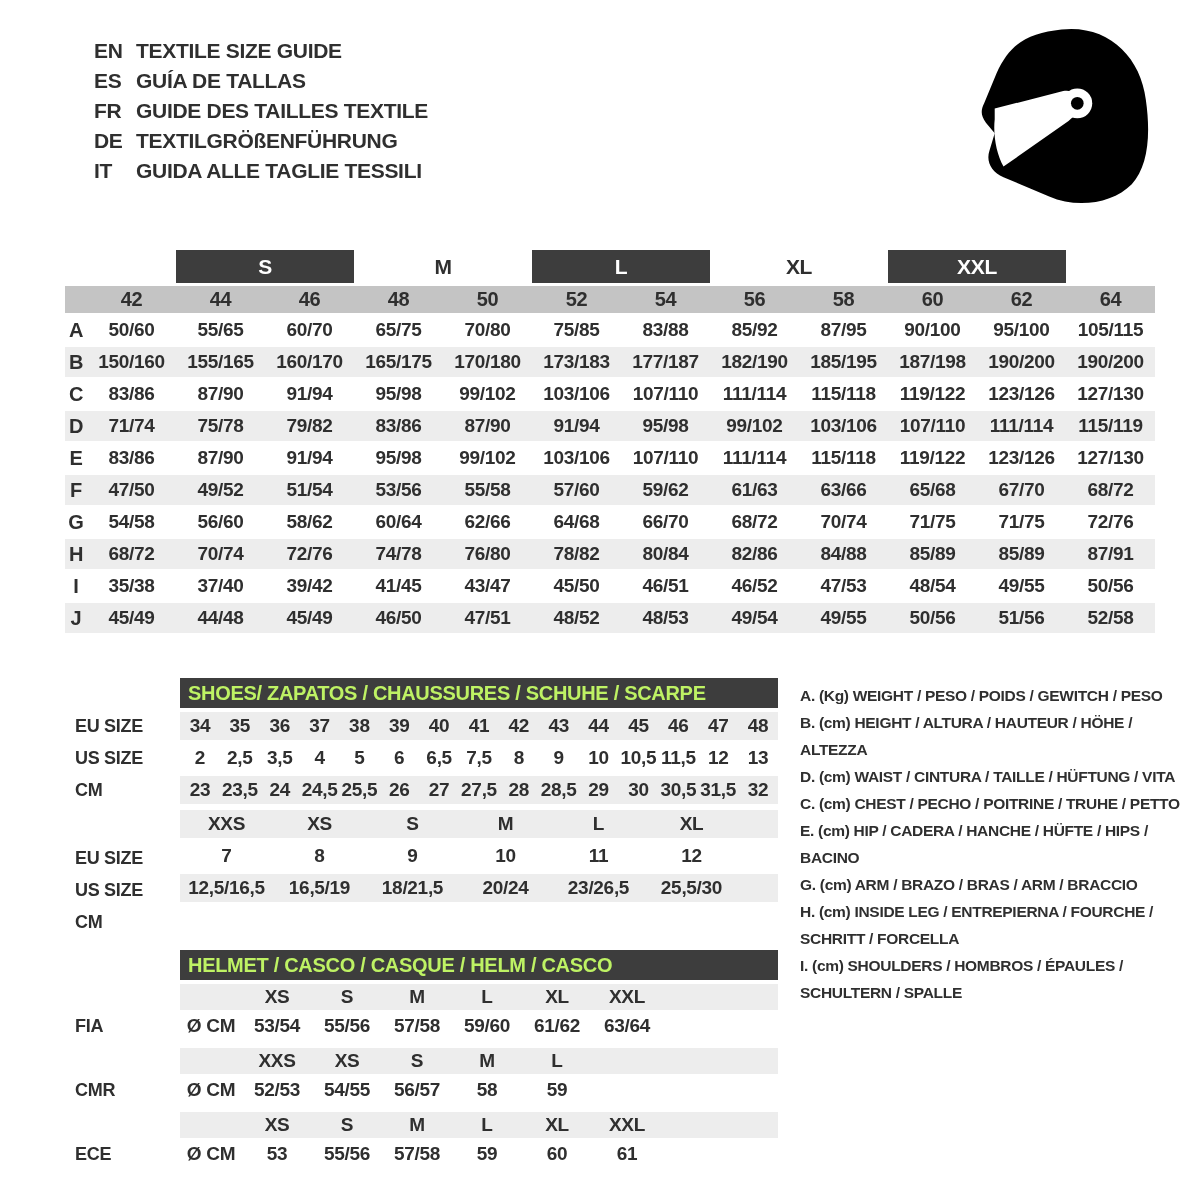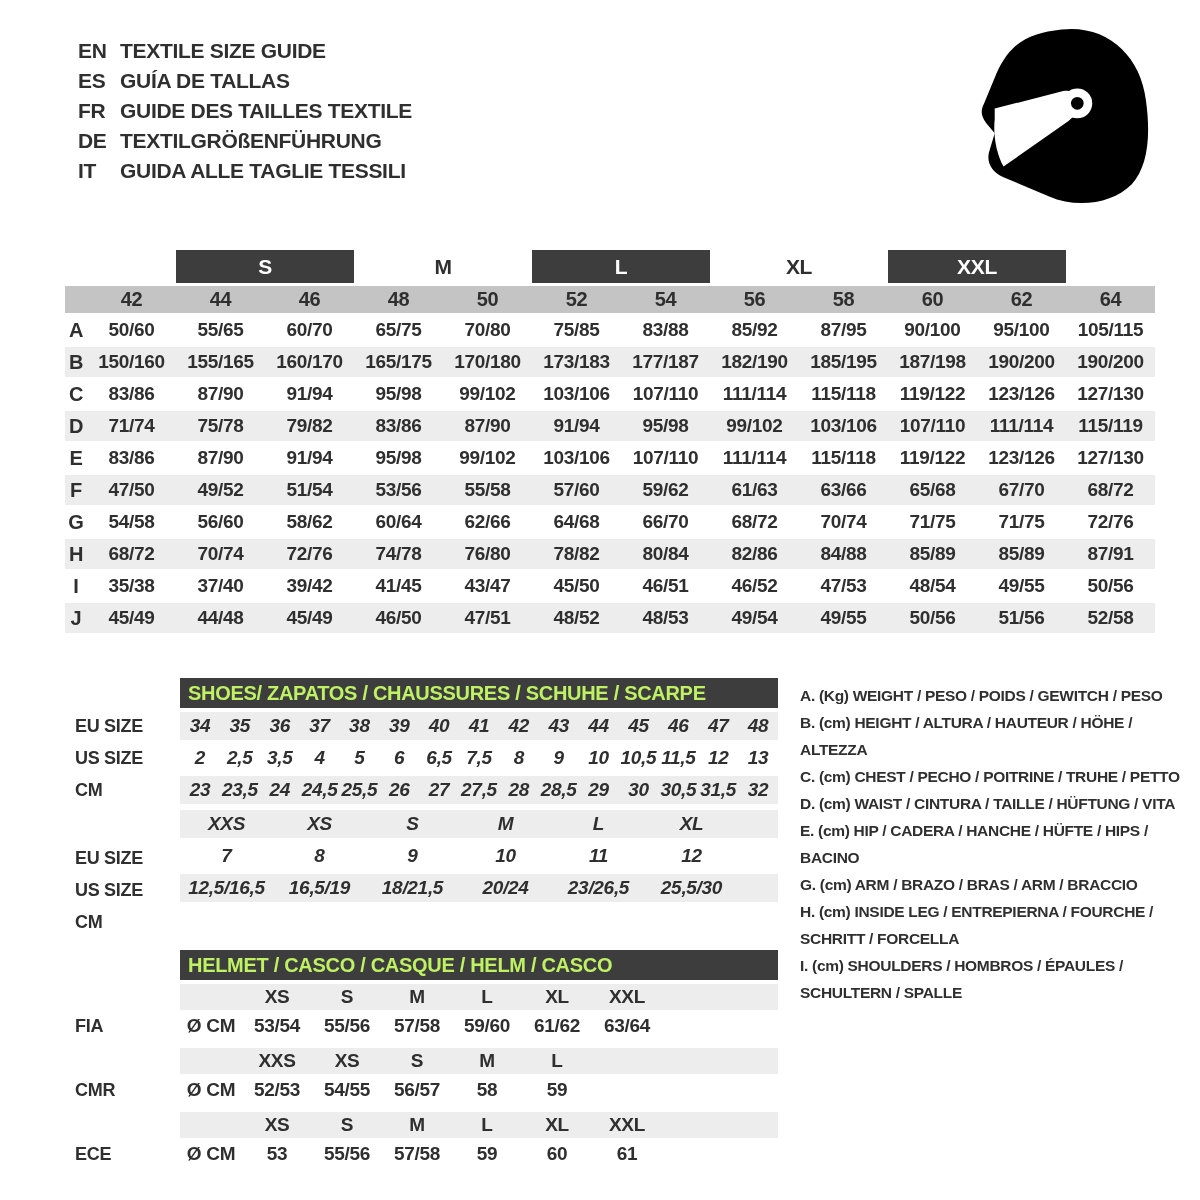--- a/index.html
+++ b/index.html
@@ -1,20 +1,20 @@
 <!DOCTYPE html>
 <html><head>
 <meta charset="utf-8">
 <style>
   html,body{margin:0;padding:0;background:#ffffff;}
   .page{position:relative;width:1200px;height:1200px;background:#ffffff;overflow:hidden;
         font-family:"Liberation Sans","DejaVu Sans",sans-serif;font-weight:700;color:#2f2f2f;
         font-stretch:condensed;letter-spacing:-0.3px;}
   
-  .langs{position:absolute;left:78px;top:36px;}
+  .langs{position:absolute;left:94px;top:36px;}
   .lang-row{display:flex;height:30px;line-height:30px;font-size:21px;}
   .lang-row .code{width:42px;}
   
   .helmet-icon{position:absolute;left:977px;top:26px;}
   
   .textile{position:absolute;left:65px;top:250px;width:1090px;}
   .cols{display:grid;grid-template-columns:22px repeat(12,1fr);}
   .ghead{height:33px;}
   .gcell{height:33px;line-height:33px;text-align:center;font-size:21px;}
   .gcell.boxed{background:#3d3d3d;color:#ffffff;}
@@ -27,21 +27,21 @@
   
   .section{position:absolute;display:flex;}
   .sec-shoes{left:65px;top:678px;}
   .sec-gloves{left:65px;top:810px;}
   .sec-helmet{left:65px;top:950px;}
   .lblcol{width:115px;box-sizing:border-box;padding-top:34px;}
   .lbl{height:28px;line-height:28px;margin-bottom:4px;font-size:18px;padding-left:10px;}
   .content{width:598px;}
   .bar{height:30px;line-height:30px;background:#3d3d3d;color:#bef264;font-size:20px;
        padding-left:8px;margin-bottom:4px;box-sizing:border-box;}
-  .srow{height:28px;line-height:28px;margin-bottom:4px;font-size:19px;font-style:italic;}
+  .srow{height:28px;line-height:28px;margin-bottom:4px;font-size:19px;}
   .srow.gray{background:#ededed;}
   .shoe-cols{display:grid;grid-template-columns:repeat(15,1fr);}
   .glove-cols{display:grid;grid-template-columns:repeat(6,93px) 1fr;}
   .helm-cols{display:grid;grid-template-columns:62px repeat(6,70px) 1fr;}
   .scell{text-align:center;}
   
   .hlblcol{width:115px;box-sizing:border-box;padding-top:62px;}
   .hlbl{height:28px;line-height:28px;margin-bottom:36px;font-size:18px;padding-left:10px;}
   .hsize{height:26px;line-height:26px;background:#ededed;margin-bottom:2px;font-size:19px;}
   .hval{height:28px;line-height:28px;margin-bottom:8px;font-size:19px;}
@@ -422,22 +422,22 @@
             <div class="scell">60</div>
             <div class="scell">61</div>
           </div>
         </div>
     </div>
   </div>
 
   <div class="legend" id="legend">
       <div class="legend-line">A. (Kg) WEIGHT / PESO / POIDS / GEWITCH / PESO</div>
       <div class="legend-line">B. (cm) HEIGHT / ALTURA / HAUTEUR / HÖHE / ALTEZZA</div>
+      <div class="legend-line">D. (cm) WAIST / CINTURA / TAILLE / HÜFTUNG / VITA</div>
       <div class="legend-line">C. (cm) CHEST / PECHO / POITRINE / TRUHE / PETTO</div>
-      <div class="legend-line">D. (cm) WAIST / CINTURA / TAILLE / HÜFTUNG / VITA</div>
       <div class="legend-line">E. (cm) HIP / CADERA / HANCHE / HÜFTE / HIPS /  BACINO</div>
       <div class="legend-line">G. (cm) ARM  / BRAZO / BRAS / ARM / BRACCIO</div>
       <div class="legend-line">H. (cm) INSIDE LEG / ENTREPIERNA / FOURCHE /
 SCHRITT / FORCELLA</div>
       <div class="legend-line">I. (cm) SHOULDERS / HOMBROS / ÉPAULES /
 SCHULTERN / SPALLE</div>
     </div>
 
 </div>
 

